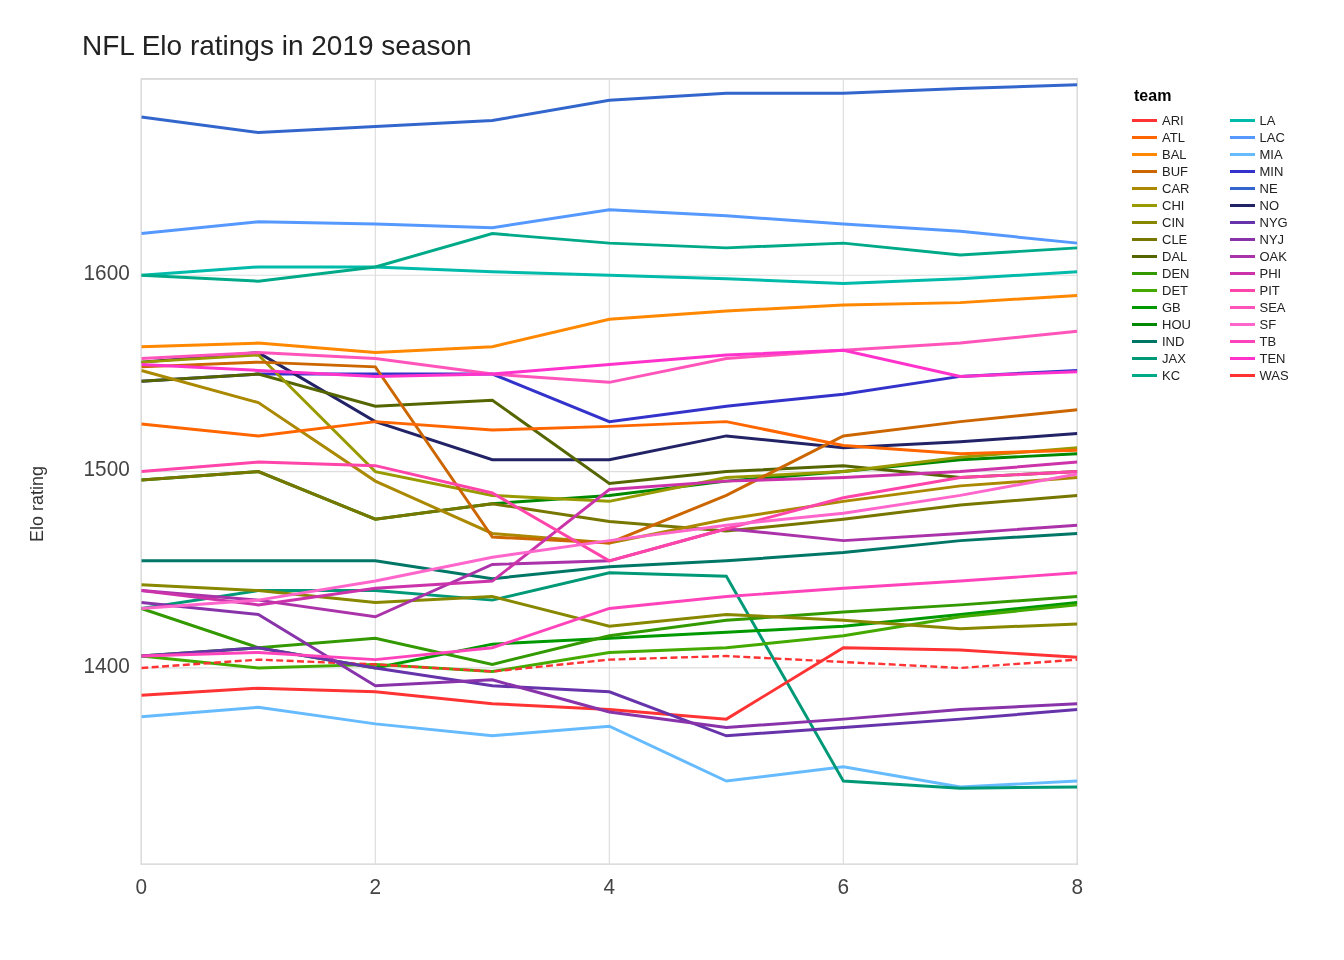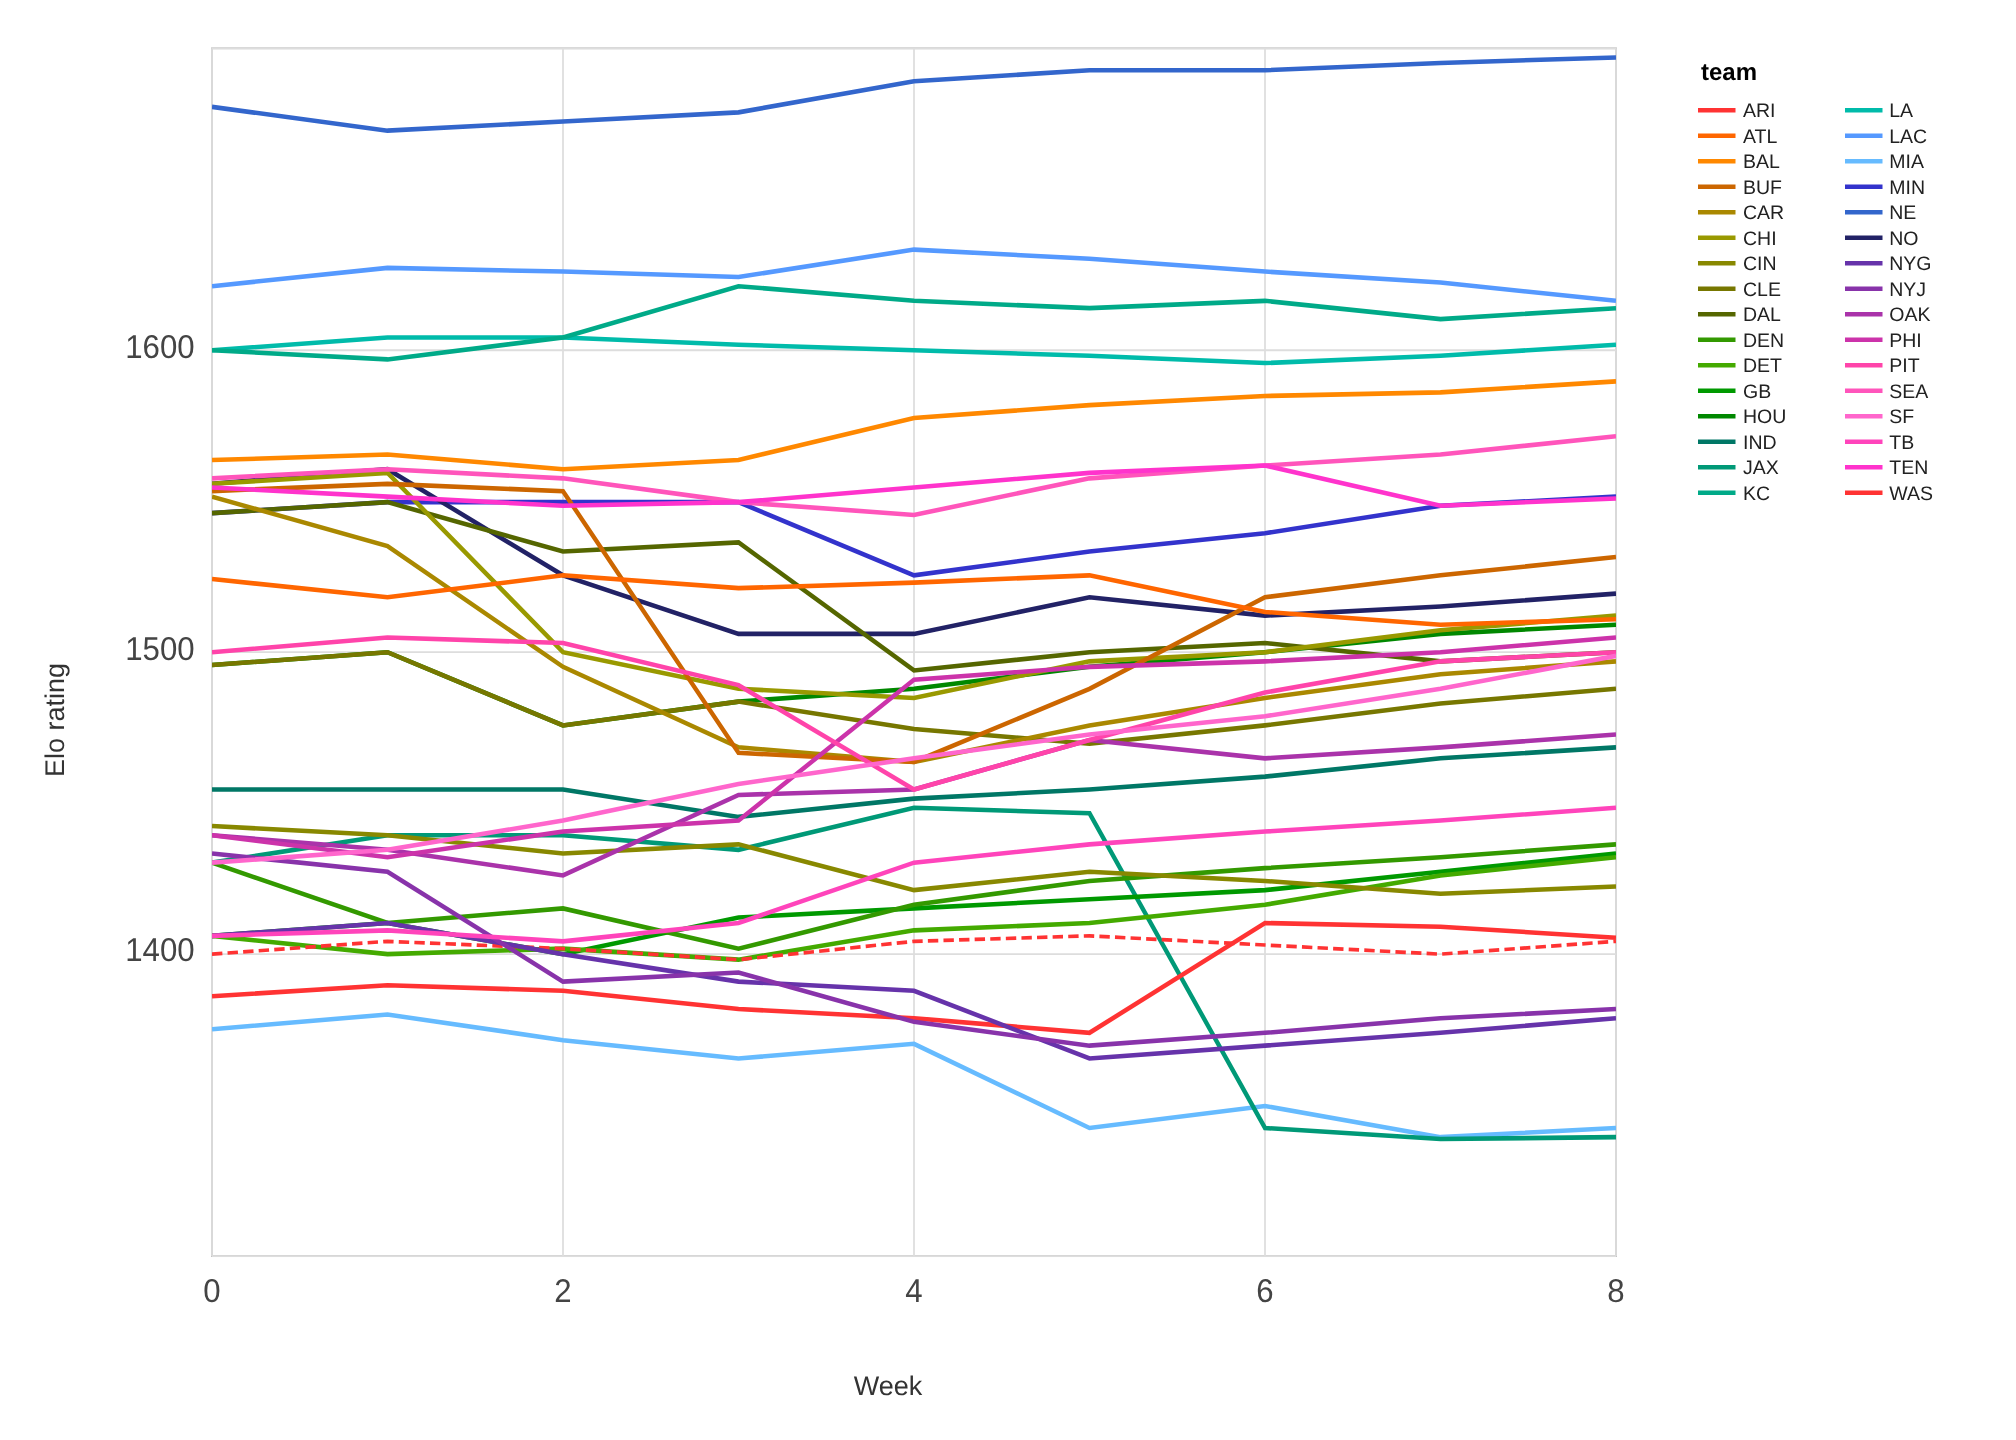--- a/index.html
+++ b/index.html
@@ -93,20 +93,21 @@
     }
     .legend-label {
       font-size: 13px;
       color: #222;
     }
   </style>
 </head>
 <body>
 
 <div class="chart-container">
+  <div class="chart-title">NFL Elo ratings in 2019 season</div>
   <div class="chart-body">
     <div class="y-axis-label">Elo rating</div>
     <div class="plot-area-container">
       <div class="plot-area">
         <svg width="100%" height="100%" viewBox="0 0 900 700" preserveAspectRatio="none">
 
           <defs>
             <clipPath id="plotClip">
               <rect x="60" y="10" width="810" height="660"></rect>
             </clipPath>
@@ -198,21 +199,20 @@
 
           <polyline points="60,455 161.25,448 262.5,432 363.75,412 465,398 566.25,385 667.5,375 768.75,360 870,342" fill="none" stroke="#FF66CC" stroke-width="2.5"></polyline>
 
           <polyline points="60,495 161.25,492 262.5,498 363.75,488 465,455 566.25,445 667.5,438 768.75,432 870,425" fill="none" stroke="#FF44BB" stroke-width="2.5"></polyline>
 
           <polyline points="60,250 161.25,255 262.5,260 363.75,258 465,250 566.25,242 667.5,238 768.75,260 870,256" fill="none" stroke="#FF33CC" stroke-width="2.5"></polyline>
 
           </g>
         </svg>
       </div>
-      <div class="x-axis-label">Week</div>
     </div>
     <div class="legend-area">
       <div class="legend-title">team</div>
       <div class="legend-grid">
 
         <div>
           <div class="legend-item">
             <div class="legend-line" style="background:#FF3333"></div>
             <span class="legend-label">ARI</span>
           </div>

